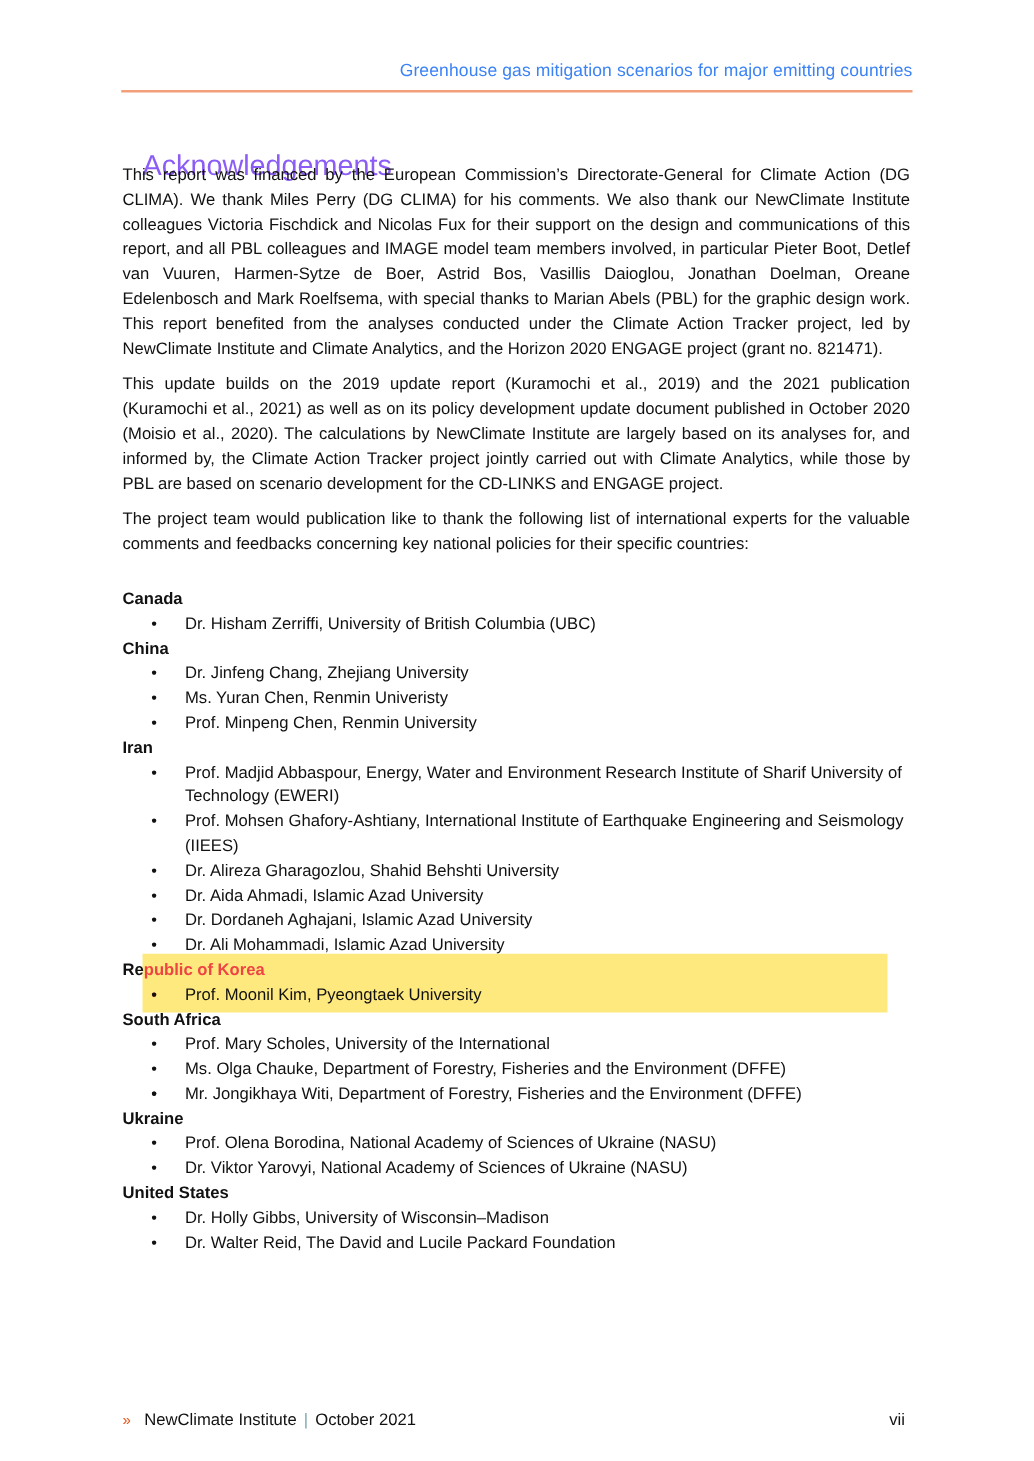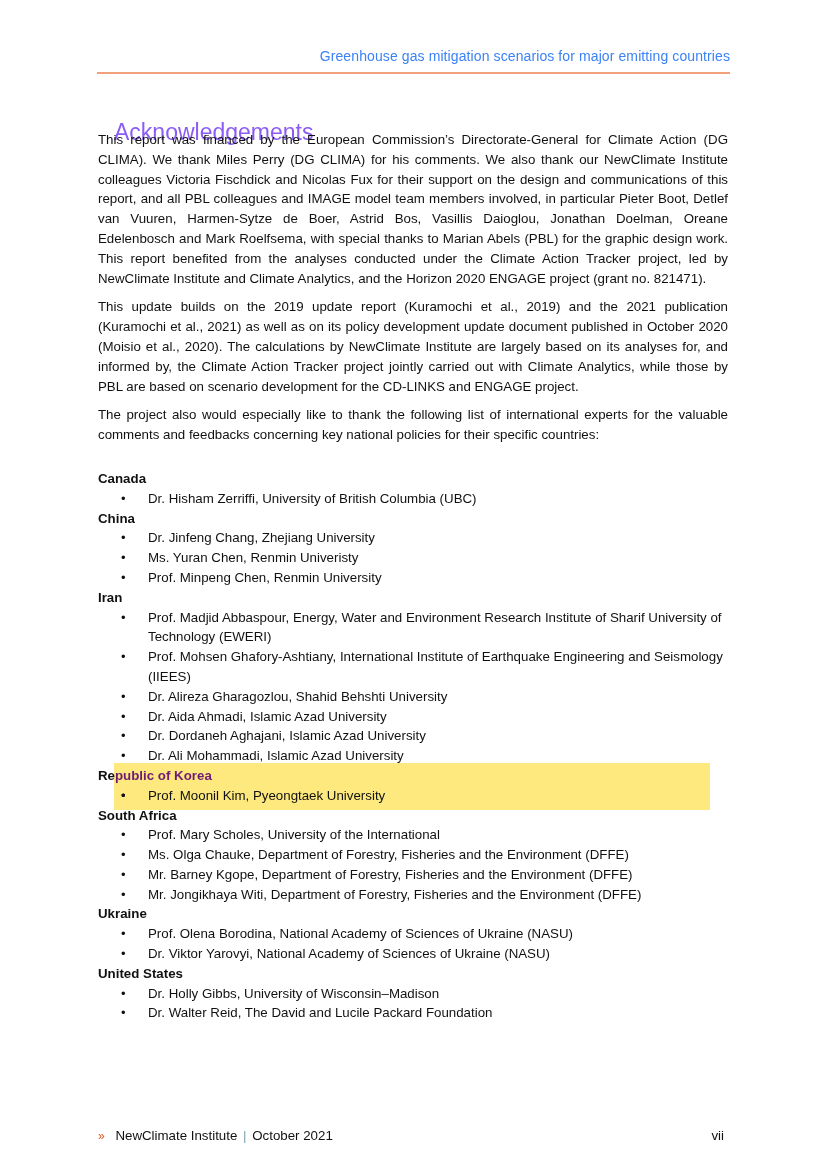--- a/index.html
+++ b/index.html
@@ -34,41 +34,41 @@
   }
   .bullet {
     position: absolute; left: 23px; top: 0; font-size: 13px;
   }
   .highlight {
     position: absolute; left: 16px; top: -3px; width: 596px; height: 47px;
     background: #fde97e; z-index: 0;
   }
   .korea-block { position: relative; }
   .korea-block .country span, .korea-block li { position: relative; z-index: 1; }
-  .hl-text { color: #701a75; }
+  .hl-text { color: #ef4444; }
   .footer {
     position: absolute; left: 98px; top: 1128px; width: 630px;
     font-size: 13.3px; color: #111;
   }
   .footer .arrows { color: #e8571c; margin-right: 10px; font-size: 12px; letter-spacing: -3px; }
   .footer .sep { color: #7aa6ad; margin: 0 2px; }
   .footer .page-num { position: absolute; right: 4px; top: 0; }
 </style>
 </head>
 <body>
 
 <div class="running-header">Greenhouse gas mitigation scenarios for major emitting countries</div>
 <div class="header-rule"></div>
 
 <h1 class="page-title">Acknowledgements</h1>
 
 <div class="content">
   <p>This report was financed by the European Commission’s Directorate-General for Climate Action (DG CLIMA). We thank Miles Perry (DG CLIMA) for his comments. We also thank our NewClimate Institute colleagues Victoria Fischdick and Nicolas Fux for their support on the design and communications of this report, and all PBL colleagues and IMAGE model team members involved, in particular Pieter Boot, Detlef van Vuuren, Harmen-Sytze de Boer, Astrid Bos, Vasillis Daioglou, Jonathan Doelman, Oreane Edelenbosch and Mark Roelfsema, with special thanks to Marian Abels (PBL) for the graphic design work. This report benefited from the analyses conducted under the Climate Action Tracker project, led by NewClimate Institute and Climate Analytics, and the Horizon 2020 ENGAGE project (grant no. 821471).</p>
   <p>This update builds on the 2019 update report (Kuramochi et al., 2019) and the 2021 publication (Kuramochi et al., 2021) as well as on its policy development update document published in October 2020 (Moisio et al., 2020). The calculations by NewClimate Institute are largely based on its analyses for, and informed by, the Climate Action Tracker project jointly carried out with Climate Analytics, while those by PBL are based on scenario development for the CD-LINKS and ENGAGE project.</p>
-  <p>The project also would especially like to thank the following list of international experts for the valuable comments and feedbacks concerning key national policies for their specific countries:</p>
+  <p>The project team would publication like to thank the following list of international experts for the valuable comments and feedbacks concerning key national policies for their specific countries:</p>
 
   <div class="list-spacer"></div>
 
   <div>
     <div class="country">Canada</div>
     <ul class="people">
       <li><span class="bullet">•</span><span>Dr. Hisham Zerriffi, University of British Columbia (UBC)</span></li>
     </ul>
   </div>
 
@@ -100,21 +100,21 @@
       <li class="hl-text"><span class="bullet">•</span></li>
       <li><span class="bullet">•</span><span>Prof. Moonil Kim, Pyeongtaek University</span></li>
     </ul>
   </div>
 
   <div>
     <div class="country">South Africa</div>
     <ul class="people">
       <li><span class="bullet">•</span><span>Prof. Mary Scholes, University of the International</span></li>
       <li><span class="bullet">•</span><span>Ms. Olga Chauke, Department of Forestry, Fisheries and the Environment (DFFE)</span></li>
-      <li><span class="bullet">•</span><span>Mr. Barney Kgope, Department of Forestry, Fisheries and the Environment (DFFE)</span></li>
+      <li><span class="bullet">•</span></li>
       <li><span class="bullet">•</span><span>Mr. Jongikhaya Witi, Department of Forestry, Fisheries and the Environment (DFFE)</span></li>
     </ul>
   </div>
 
   <div>
     <div class="country">Ukraine</div>
     <ul class="people">
       <li><span class="bullet">•</span><span>Prof. Olena Borodina, National Academy of Sciences of Ukraine (NASU)</span></li>
       <li><span class="bullet">•</span><span>Dr. Viktor Yarovyi, National Academy of Sciences of Ukraine (NASU)</span></li>
     </ul>

